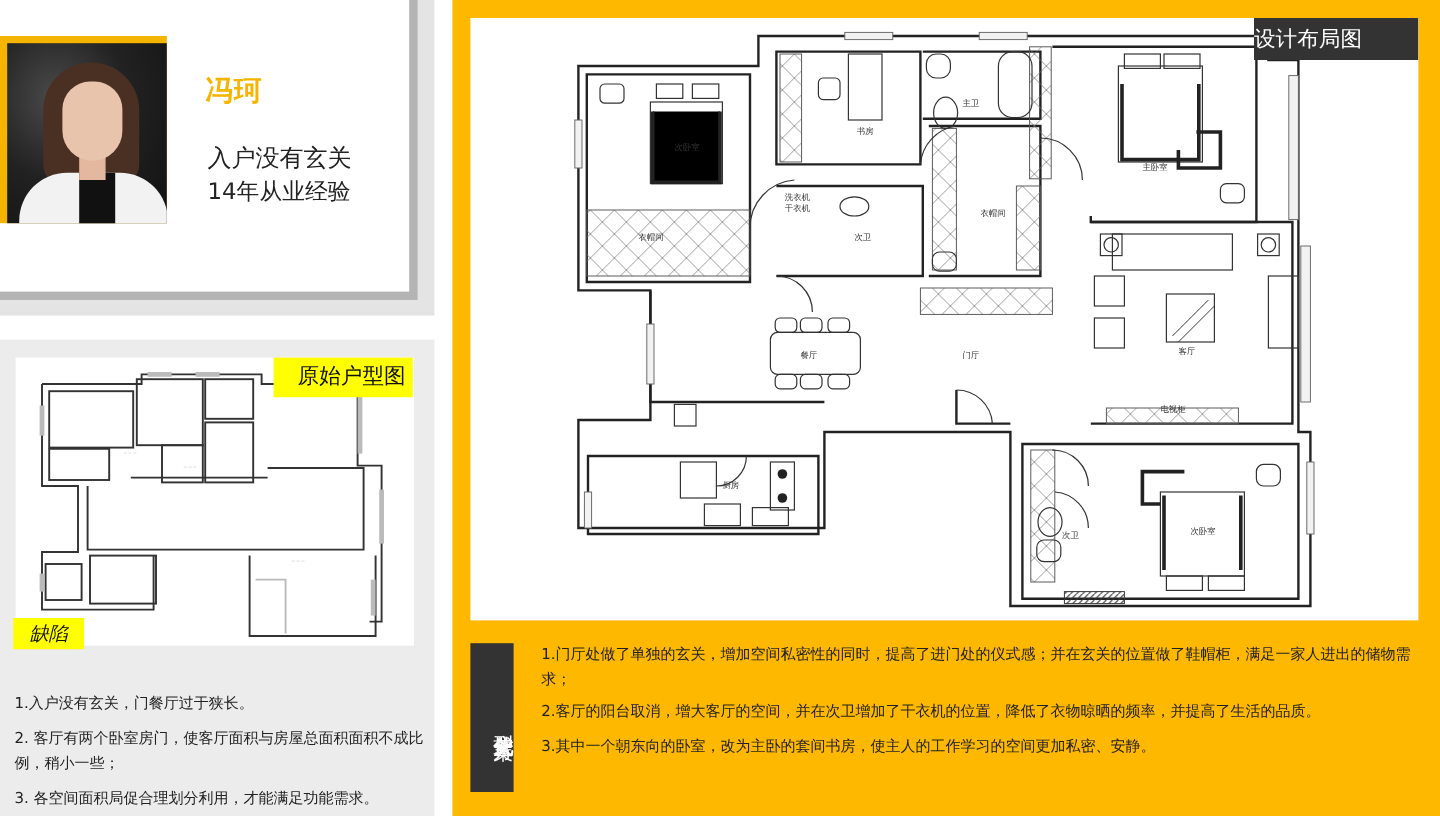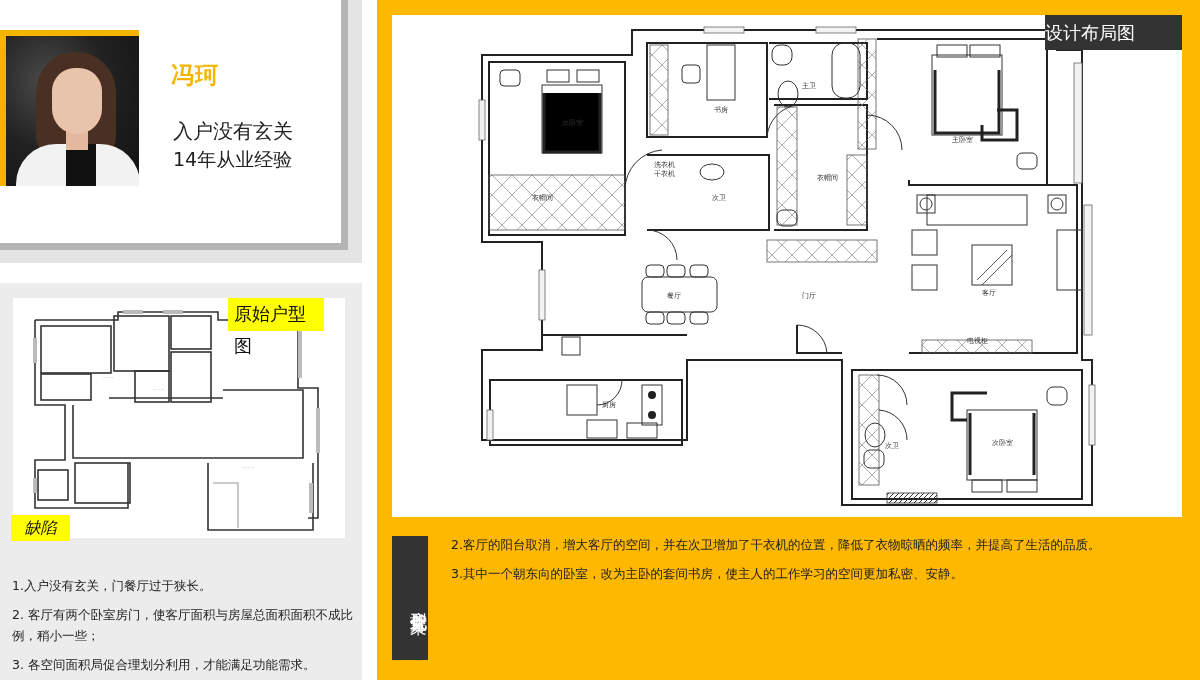--- a/index.html
+++ b/index.html
@@ -65,21 +65,21 @@
   .original-card {
     position: absolute; left: 0; top: 283px; width: 362px; height: 397px; background: #ececec;
   }
   .original-plan-box {
     position: absolute; left: 13px; top: 15px; width: 332px; height: 240px; background: #ffffff;
   }
   .tag-yellow {
     position: absolute; background: #ffff00; color: #111; font-size: 18px; padding: 0 6px;
     line-height: 32px;
   }
-  .tag-original { left: 228px; top: 15px; width: 96px; height: 33px; text-align: left; }
+  .tag-original { left: 228px; top: 15px; width: 116px; height: 33px; text-align: right; }
   .tag-defect { left: 11px; top: 232px; width: 59px; height: 26px; line-height: 26px; font-size: 16px; text-align: center; font-style: italic; }
   .defect-list { position: absolute; left: 12px; top: 292px; width: 342px; }
   .defect-item { font-size: 12.5px; line-height: 21px; color: #222; margin-bottom: 8px; }
 
   
   .right-col {
     position: absolute; left: 377px; top: 0; width: 823px; height: 680px; background: #ffb800;
   }
   .layout-plan {
     position: absolute; left: 15px; top: 15px; width: 790px; height: 502px; background: #ffffff; overflow: hidden;
@@ -340,16 +340,17 @@
         <text x="210" y="392">厨房</text>
         <text x="493" y="433">次卫</text>
         <text x="600" y="430">次卧室</text>
       </g>
     </svg>
     <div class="layout-title">设计布局图</div>
   </div>
 
   <div class="scheme-label">户型优化方案</div>
   <div class="scheme-list">
+    <div class="scheme-item two-line">1.门厅处做了单独的玄关，增加空间私密性的同时，提高了进门处的仪式感；并在玄关的位置做了鞋帽柜，满足一家人进出的储物需求；</div>
     <div class="scheme-item">2.客厅的阳台取消，增大客厅的空间，并在次卫增加了干衣机的位置，降低了衣物晾晒的频率，并提高了生活的品质。</div>
     <div class="scheme-item">3.其中一个朝东向的卧室，改为主卧的套间书房，使主人的工作学习的空间更加私密、安静。</div>
   </div>
 </div>
 
 </body></html>

